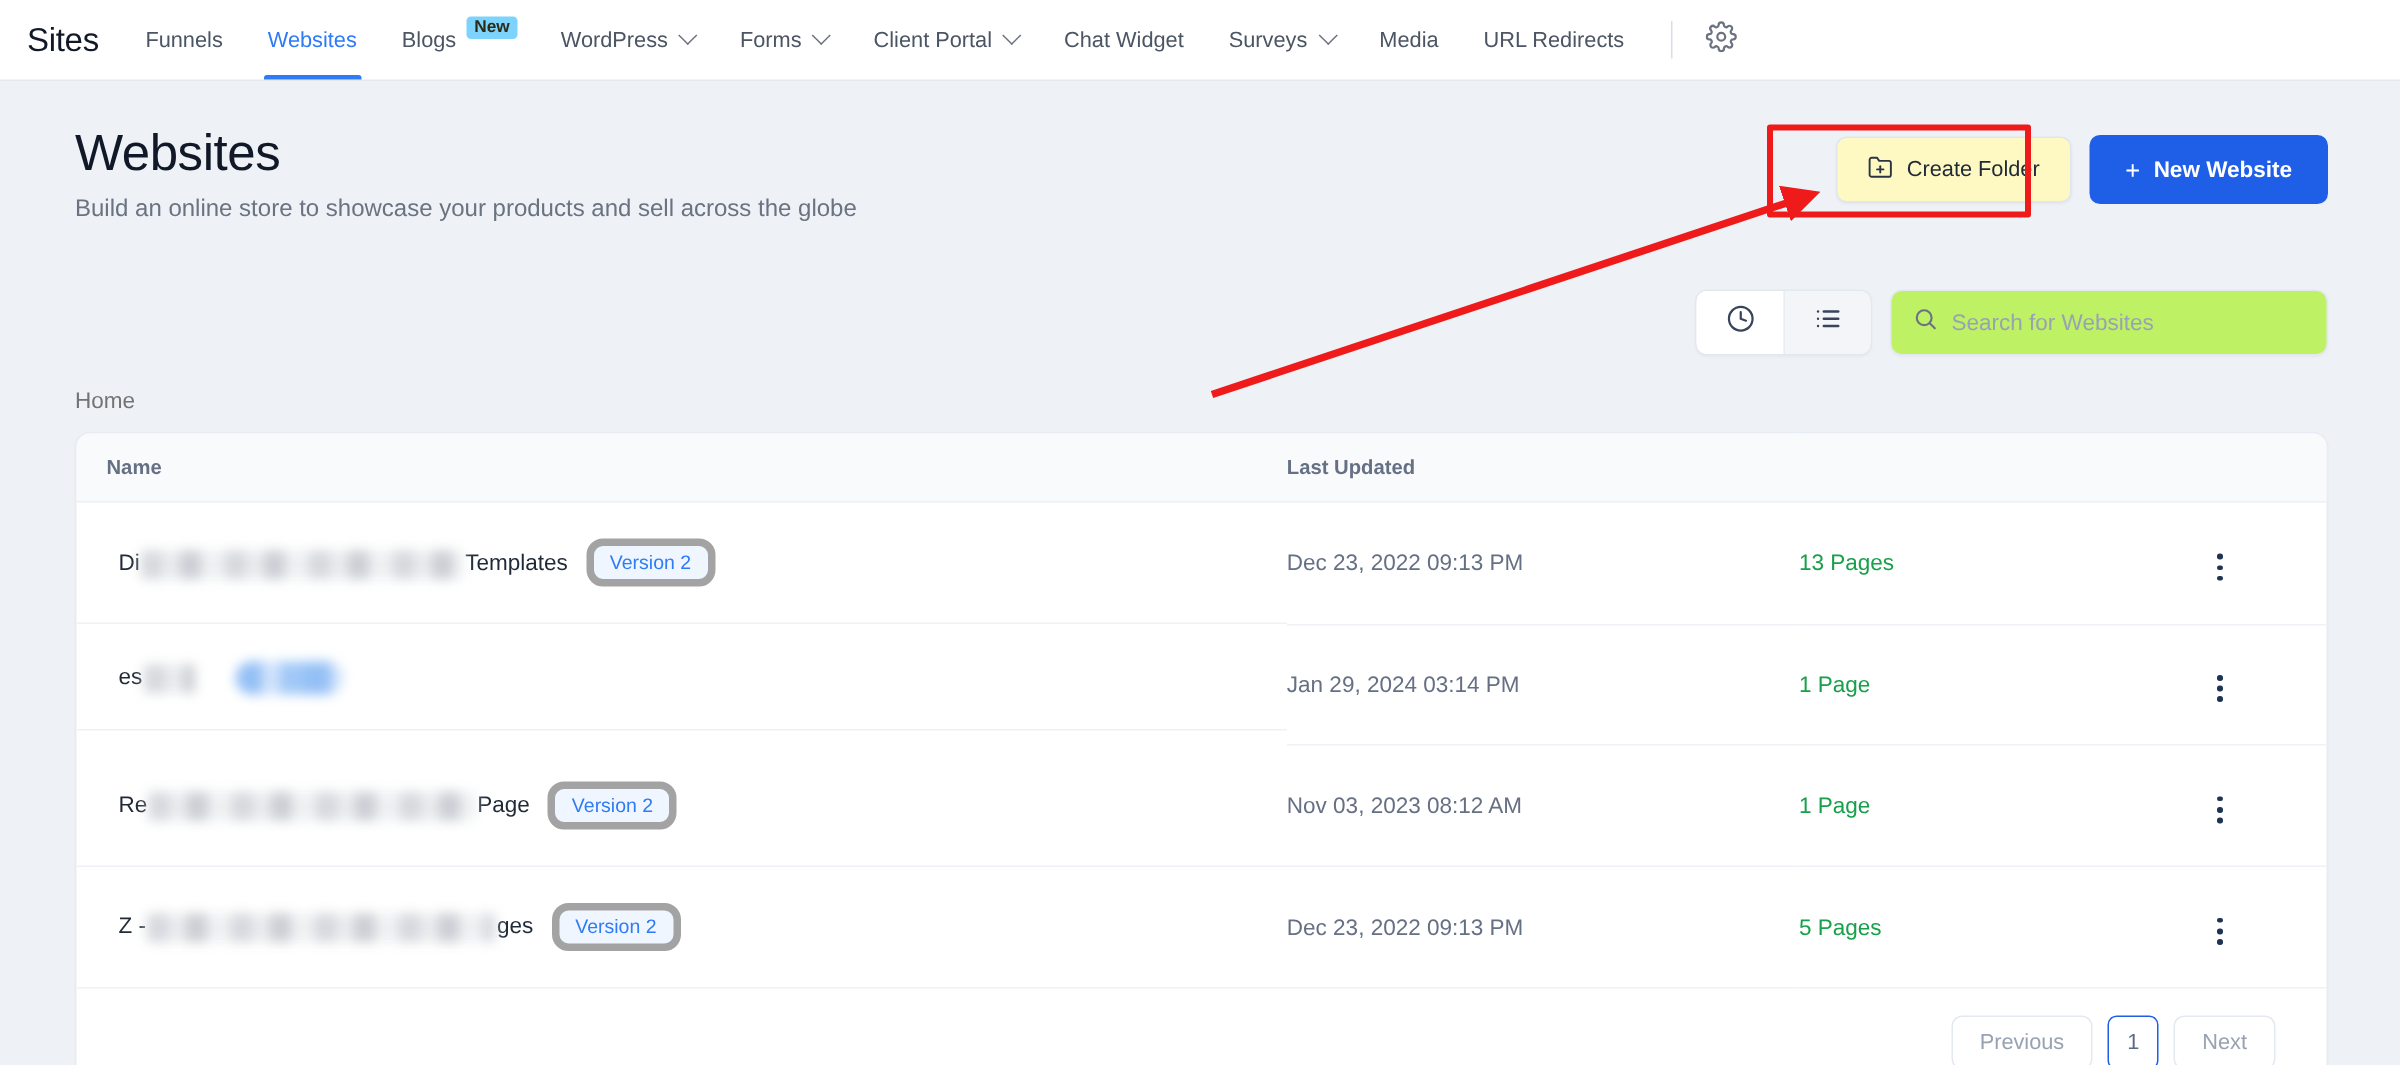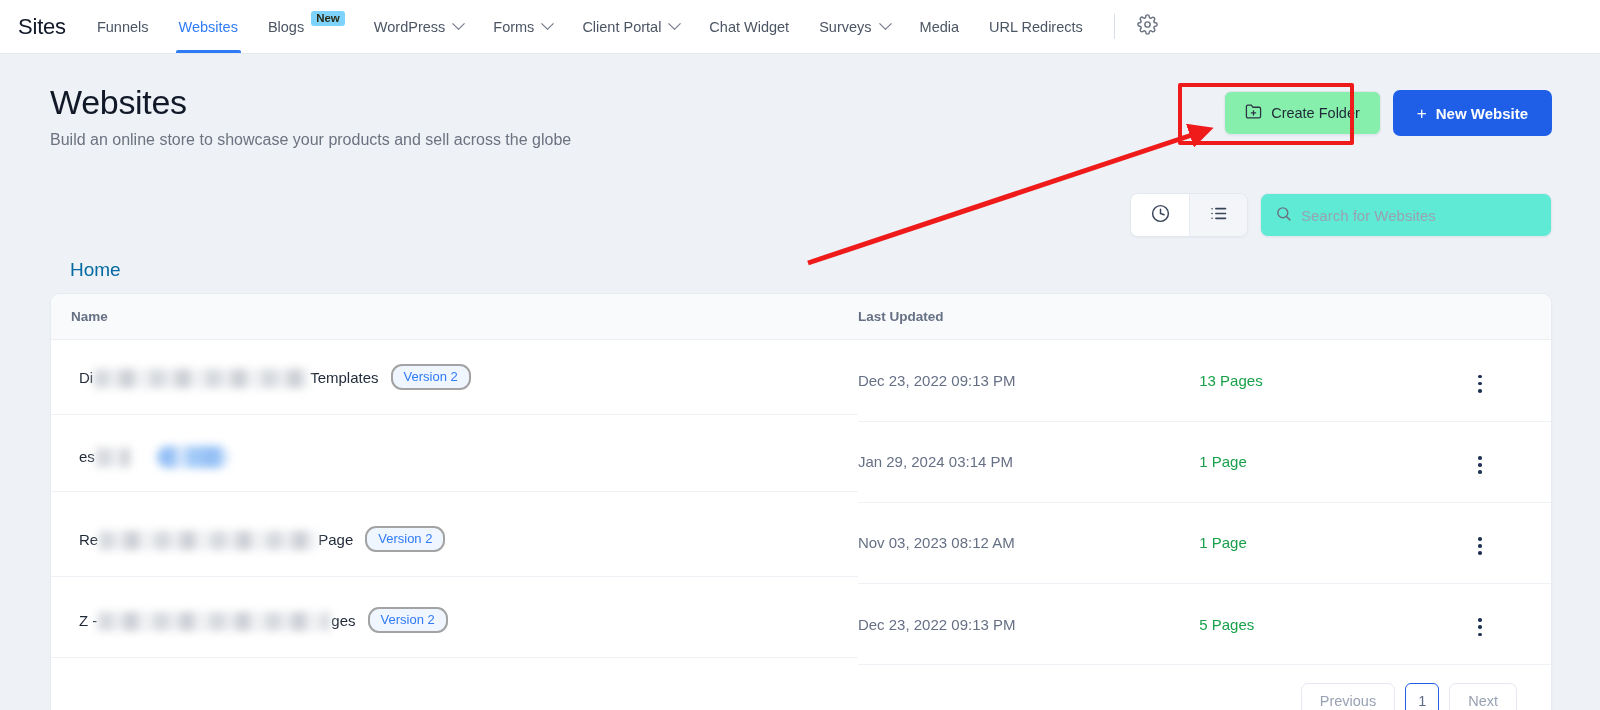--- a/index.html
+++ b/index.html
@@ -111,21 +111,21 @@
     color: #6b7280;
     margin-top: 10px;
   }
   .head-actions {
     display: flex;
     align-items: center;
     gap: 12px;
     padding-top: 6px;
   }
   .btn-create-folder {
-    background: #86efac;
+    background: #fef9c3;
     border: 1px solid #e1e6ee;
     border-radius: 7px;
     height: 44px;
     padding: 0 20px;
     display: flex;
     align-items: center;
     gap: 9px;
     font-size: 14.5px;
     color: #1f2937;
     cursor: pointer;
@@ -169,21 +169,21 @@
     display: flex;
     align-items: center;
     justify-content: center;
     cursor: pointer;
     background: #ffffff;
   }
   .vt-btn.shaded { background: #f3f5f9; border-left: 1px solid #e7ebf2; }
   .searchbox {
     width: 292px;
     height: 44px;
-    background: #5eead4;
+    background: #bef264;
     border: 1px solid #e3e8ef;
     border-radius: 8px;
     display: flex;
     align-items: center;
     gap: 9px;
     padding: 0 14px;
     box-shadow: 0 1px 2px rgba(16,24,40,0.04);
   }
   .searchbox input {
     border: none;
@@ -191,25 +191,25 @@
     font-size: 15px;
     font-family: inherit;
     color: #374151;
     width: 100%;
     background: transparent;
   }
   .searchbox input::placeholder { color: #98a2b3; }
 
   
   .breadcrumb {
-    font-size: 19px;
-    color: #0369a1;
+    font-size: 15px;
+    color: #737373;
     margin-top: 22px;
     margin-bottom: 12px;
-    margin-left: 20px;
+    margin-left: 0;
   }
 
   
   .card {
     background: #ffffff;
     border: 1px solid #e7ebf2;
     border-radius: 10px;
     overflow: hidden;
     box-shadow: 0 1px 2px rgba(16,24,40,0.04);
   }
@@ -270,21 +270,21 @@
       repeating-linear-gradient(90deg,
         #8fbdf5 0px, #8fbdf5 18px,
         #cfe2fb 18px, #cfe2fb 30px,
         #9cc6f7 30px, #9cc6f7 46px);
     height: 22px;
     border-radius: 11px;
   }
   .badge-version {
     display: inline-flex;
     align-items: center;
-    border: 2px solid #a3a3a3;
+    border: 5px solid #a3a3a3;
     background: #eff6ff;
     color: #2f7bf6;
     font-size: 13px;
     border-radius: 11px;
     padding: 3px 11px 4px;
     white-space: nowrap;
   }
   .cell-date { color: #667085; font-size: 15px; }
   .cell-pages { color: #18a04a; font-size: 15px; margin-left: 36px; }
   .cell-menu { text-align: left; }

